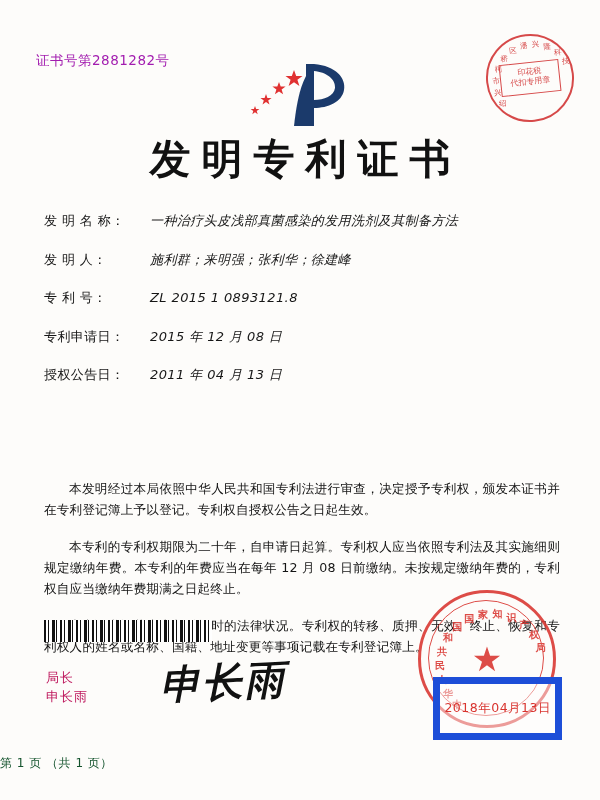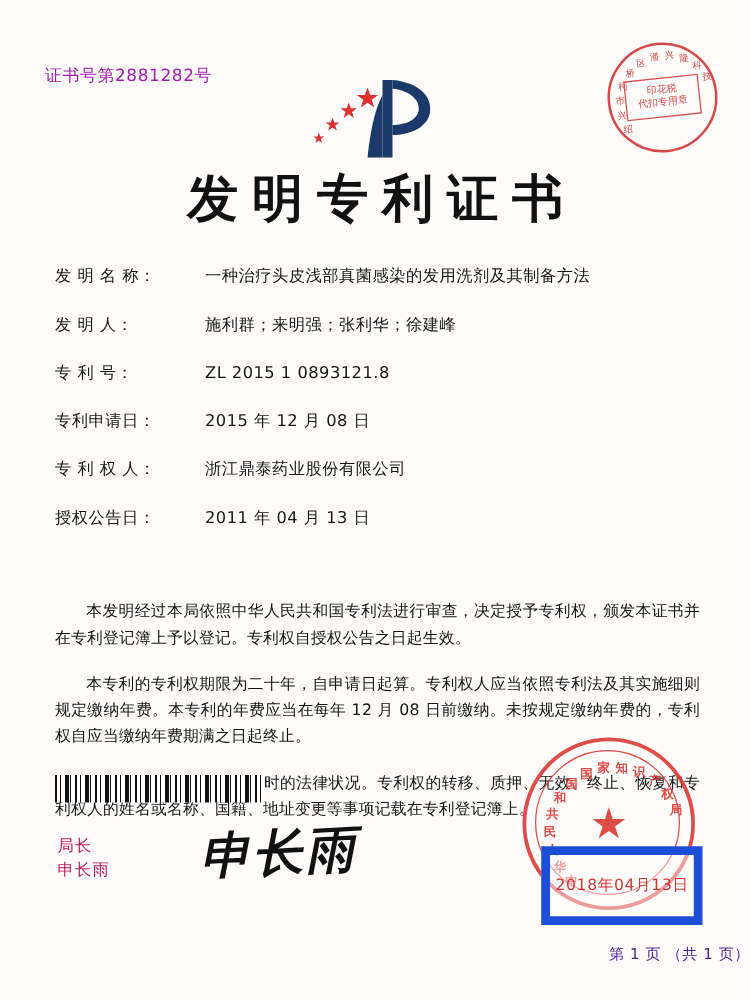--- a/index.html
+++ b/index.html
@@ -109,22 +109,23 @@
     font-size: 13px;
     color: #161616;
   }
   .field-label {
     flex: 0 0 auto;
     white-space: nowrap;
     letter-spacing: 0.4px;
   }
   .field-value {
     flex: 1 1 auto;
-    margin-left: 24px;
+    margin-left: 10px;
     letter-spacing: 0.4px;
+    font-style: italic;
   }
   .lbl-a { width: 96px; display: inline-block; }
 
   
   .body-text {
     position: absolute;
     left: 44px;
     right: 40px;
     top: 462px;
     font-size: 12.6px;
@@ -218,25 +219,24 @@
     padding: 16px 4px;
     letter-spacing: 0.5px;
     background: rgba(255,255,255,.45);
   }
 
   
   .footer {
     position: absolute;
     left: 0; right: 0;
     bottom: 28px;
-    text-align: right;
+    text-align: left;
     font-size: 12px;
-    color: #4c1d95;
+    color: #14532d;
     letter-spacing: 0.5px;
-    padding-left: 12px;
   }
 </style>
 </head>
 <body>
 
 <div class="page">
 
   <div class="cert-no">证书号第2881282号</div>
 
   <div class="top-seal">
@@ -286,24 +286,20 @@
       <span class="field-label lbl-a">发 明 人：</span>
       <span class="field-value">施利群；来明强；张利华；徐建峰</span>
     </div>
     <div class="field-row">
       <span class="field-label lbl-a">专 利 号：</span>
       <span class="field-value">ZL 2015 1 0893121.8</span>
     </div>
     <div class="field-row">
       <span class="field-label lbl-a">专利申请日：</span>
       <span class="field-value">2015 年 12 月 08 日</span>
-    </div>
-    <div class="field-row">
-      <span class="field-label lbl-a">专 利 权 人：</span>
-      <span class="field-value">浙江鼎泰药业股份有限公司</span>
     </div>
     <div class="field-row">
       <span class="field-label lbl-a">授权公告日：</span>
       <span class="field-value">2011 年 04 月 13 日</span>
     </div>
   </div>
 
   <div class="body-text">
     <p>本发明经过本局依照中华人民共和国专利法进行审查，决定授予专利权，颁发本证书并在专利登记簿上予以登记。专利权自授权公告之日起生效。</p>
     <p>本专利的专利权期限为二十年，自申请日起算。专利权人应当依照专利法及其实施细则规定缴纳年费。本专利的年费应当在每年 12 月 08 日前缴纳。未按规定缴纳年费的，专利权自应当缴纳年费期满之日起终止。</p>

